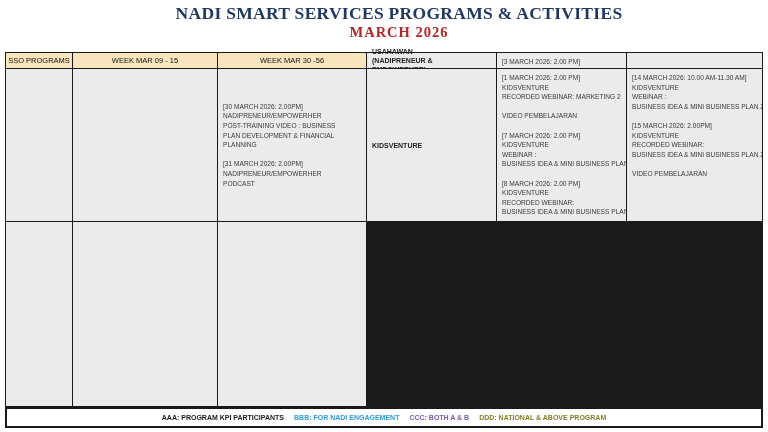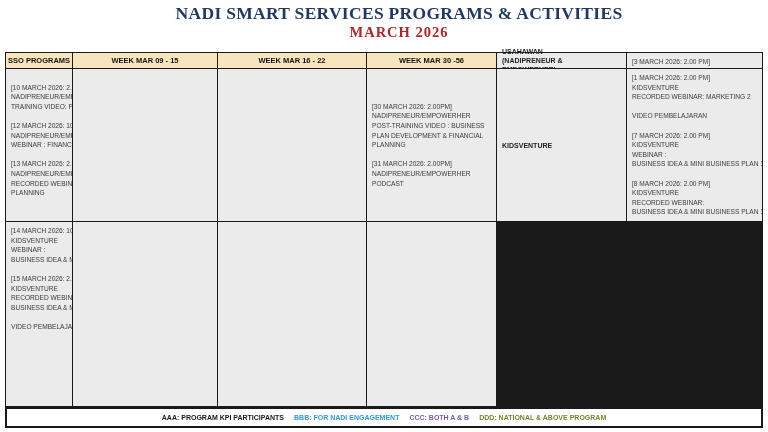--- a/index.html
+++ b/index.html
@@ -20,21 +20,21 @@
   
   .tbl{
     position:absolute;left:5px;top:52px;
     display:grid;
     grid-template-columns:66px 144px 148px 129px 129px 135px;
     grid-template-rows:15px 152px 184px;
     gap:1px;background:#1a1a1a;border:1px solid #1a1a1a;
   }
   .th{
     background:#F9E5BD;display:flex;align-items:center;justify-content:center;
-    font-weight:bold;font-size:7.5px;color:#111;white-space:nowrap;overflow:hidden;
+    font-weight:normal;font-size:7.5px;color:#111;white-space:nowrap;overflow:hidden;
   }
   .label-cell{
     background:#EBEBEB;display:flex;flex-direction:column;justify-content:center;
     padding-left:5px;font-weight:bold;font-size:7px;line-height:9px;color:#222;
   }
   .cell{
     background:#EBEBEB;padding:4px 3px 0 5px;font-size:6.6px;line-height:9.6px;
     color:#3A3A3A;overflow:hidden;white-space:nowrap;
   }
   .cell .ln{min-height:9.6px;}
@@ -52,21 +52,20 @@
 
 <div class="title-wrap">
   <div class="main-title" style="color: rgb(31, 56, 100);">NADI SMART SERVICES PROGRAMS &amp; ACTIVITIES</div>
   <div class="sub-title" style="color: rgb(182, 37, 37);">MARCH 2026</div>
 </div>
 
 <div class="tbl">
 
   <div class="th">SSO PROGRAMS</div>
   <div class="th">WEEK MAR  09 - 15</div>
-  <div class="th">WEEK  MAR 16 - 22</div>
   <div class="th">WEEK MAR 30 -56</div>
 
   <div class="label-cell">
       <div class="ln">USAHAWAN</div>
       <div class="ln">(NADIPRENEUR &amp;</div>
       <div class="ln">EMPOWERHER)</div>
     </div>
   <div class="cell">
       <div class="ln">[3 MARCH 2026: 2.00 PM]</div>
       <div class="ln">NADIPRENEUR/EMPOWERHER</div>

